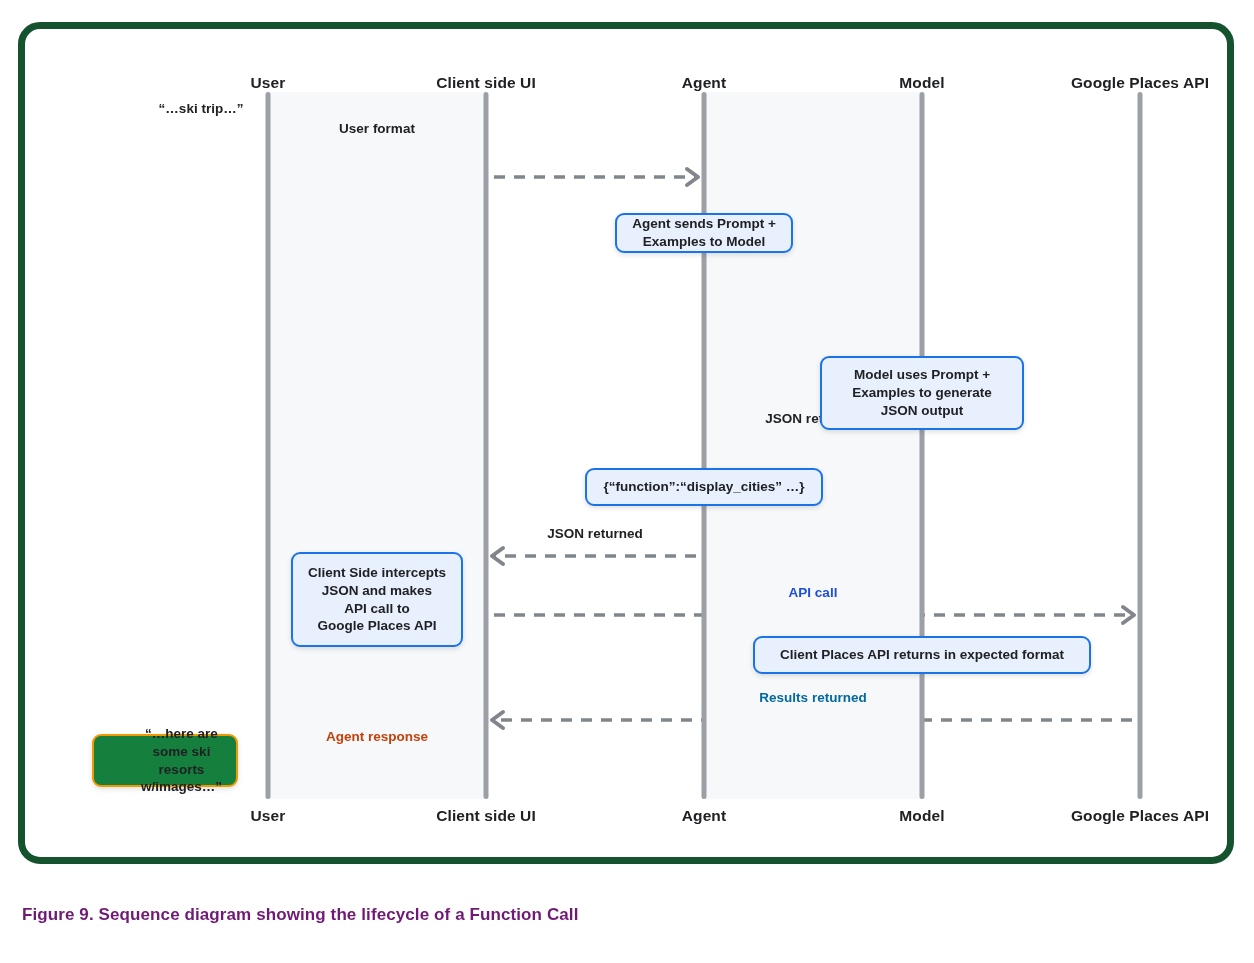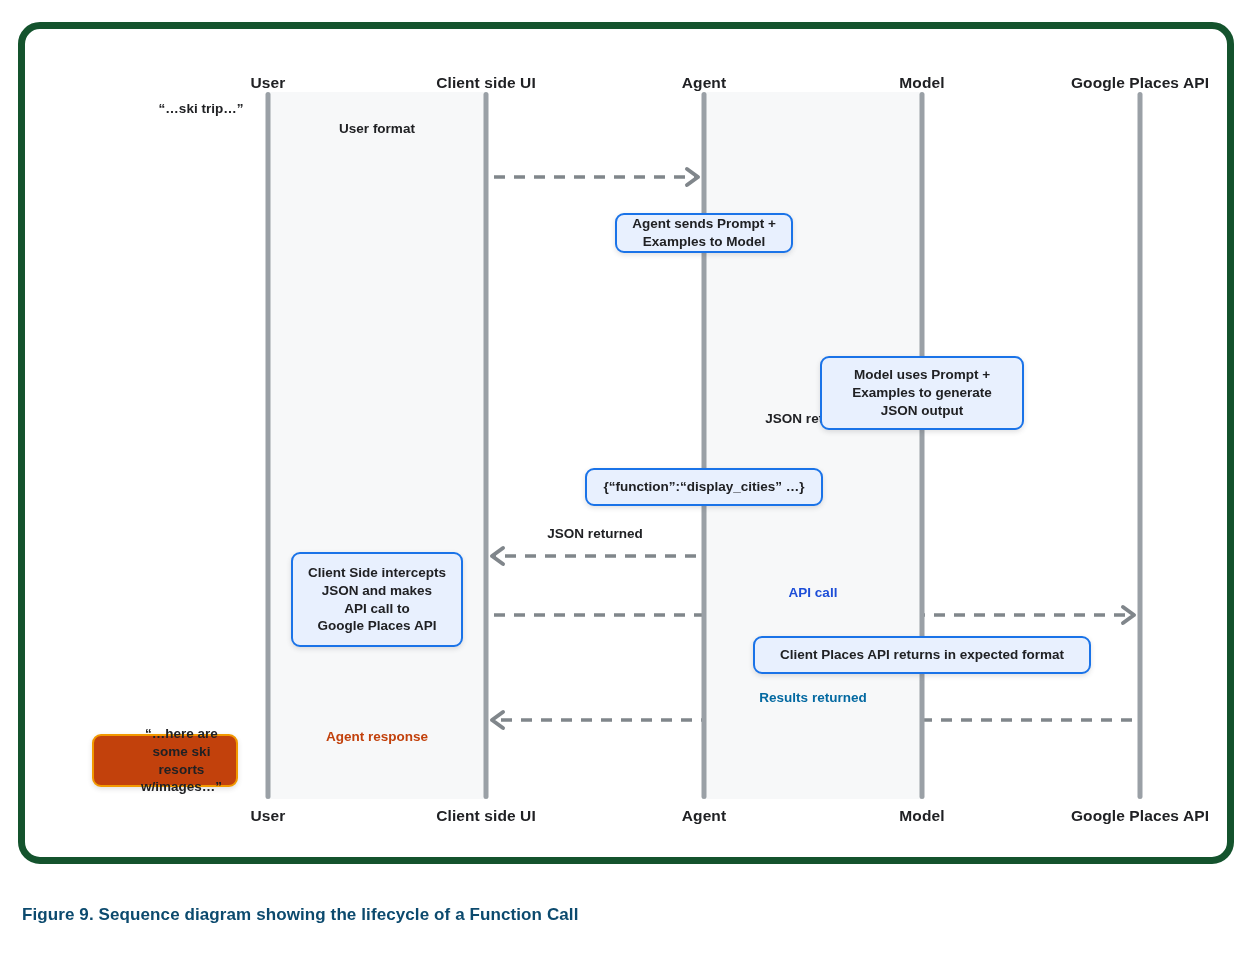--- a/index.html
+++ b/index.html
@@ -79,21 +79,21 @@
     display: flex;
     align-items: center;
     justify-content: center;
     padding: 6px 12px;
     transform: translateX(-50%);
     box-shadow: 0 2px 5px rgba(60,64,67,0.16);
     white-space: pre-line;
   }
   .note.orange {
     border-color: #f29900;
-    background: #c2410c;
+    background: #15803d;
     padding-left: 45px;
   }
 
   
   .plain-text {
     position: absolute;
     font-size: 13.5px;
     font-weight: 600;
     color: #202124;
     white-space: nowrap;
@@ -101,21 +101,21 @@
     text-align: center;
   }
 
   
   #figure-caption {
     position: absolute;
     left: 22px;
     top: 905px;
     font-size: 17px;
     font-weight: 700;
-    color: #0c4a6e;
+    color: #701a75;
     letter-spacing: .1px;
     white-space: nowrap;
   }
 </style>
 </head>
 <body>
 
 <div id="figure-card">
   <div id="diagram">
     <svg id="diagram-svg" width="1216" height="842" style="position:absolute;left:0;top:0;">

